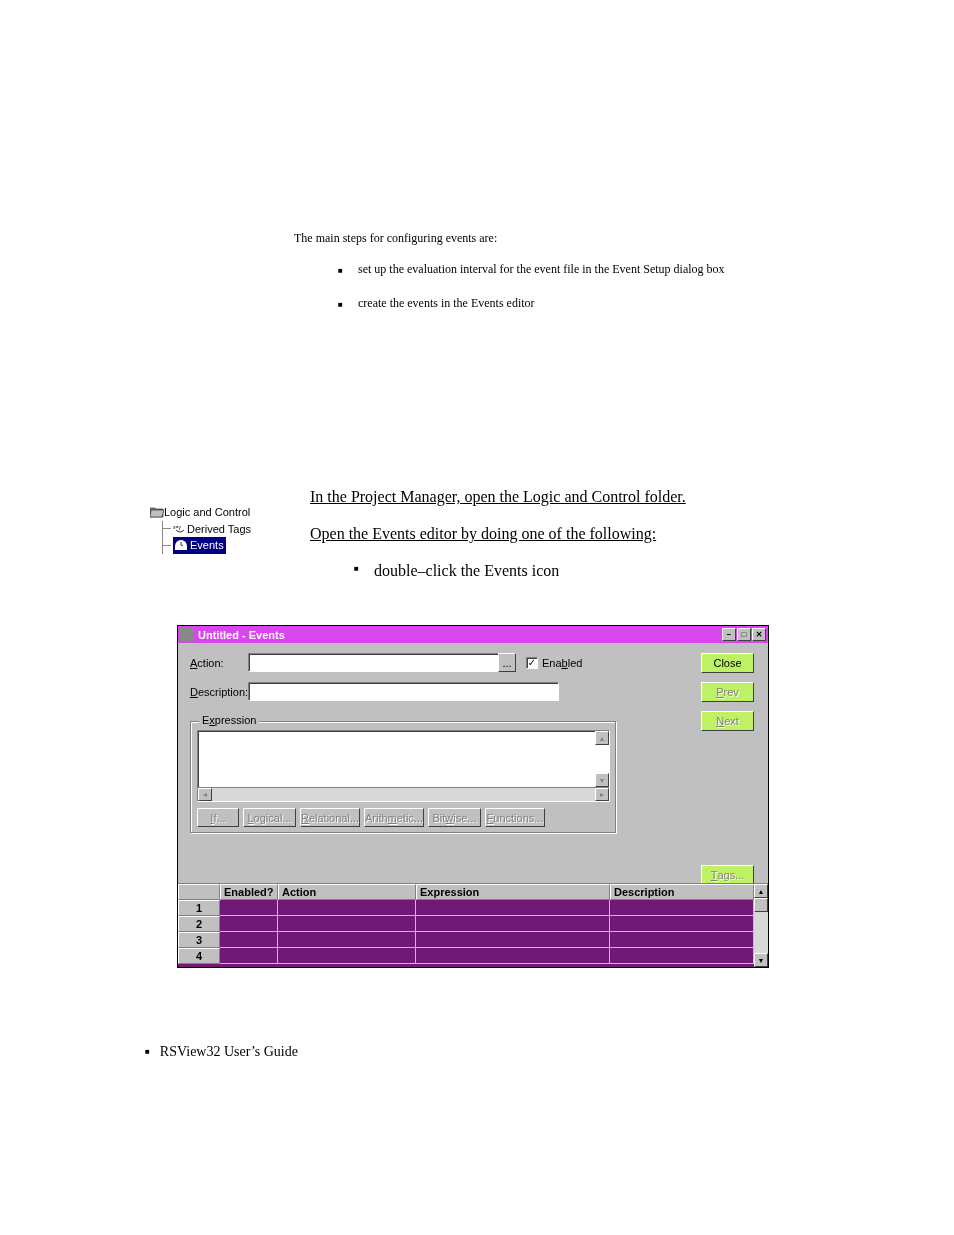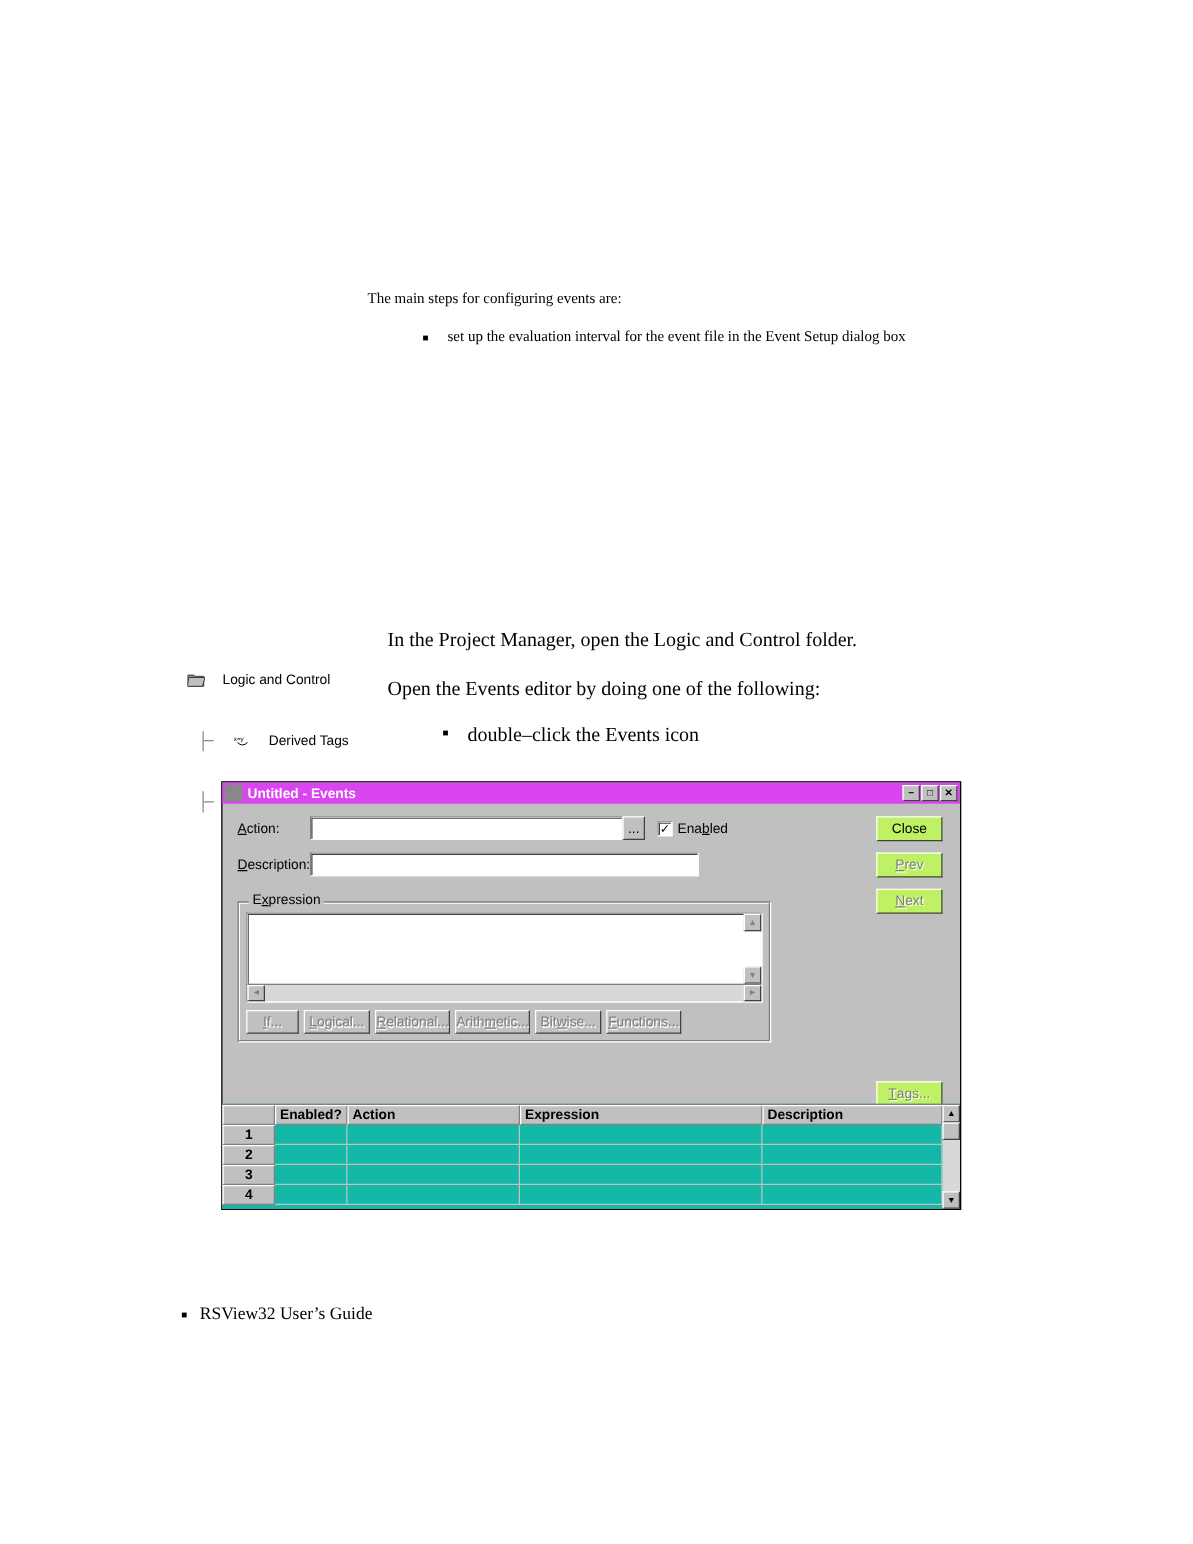--- a/index.html
+++ b/index.html
@@ -38,32 +38,32 @@
     color: #000;
   }
   .section2 {
     position: absolute;
     left: 310px;
     top: 485px;
     width: 520px;
     font-size: 16px;
     line-height: 1.45;
   }
-  .section2 p { margin: 16px 0 14px 0; }
+  .section2 p { margin: 0 0 14px 0; text-decoration: underline; }
   .tree-image {
     position: absolute;
     left: 150px;
     top: 504px;
     width: 130px;
     font-family: Tahoma, Arial, sans-serif;
     font-size: 11px;
     line-height: 1.5;
     color: #000;
   }
-  .tree-row { display: flex; align-items: center; gap: 14px; white-space: nowrap; margin-top: 32px; }
+  .tree-row { display: flex; align-items: center; gap: 0; white-space: nowrap; }
   .tree-row.child { margin-left: 12px; border-left: 1px solid #888; padding-left: 0; }
   .tree-row.child .branch {
     display: inline-block;
     width: 8px;
     height: 1px;
     background: #888;
     margin-right: 2px;
   }
   .tree-icon { display: inline-flex; align-items: center; }
   .tree-sel {
@@ -246,21 +246,21 @@
     font-size: 11px;
     color: #808080; text-shadow: 1px 1px 0 #fff;
   }
   .tags-btn-wrap { position: absolute; right: 14px; top: 222px; }
   
   .grid {
     position: absolute;
     left: 0; right: 0; bottom: 0;
     height: 84px;
     border-top: 1px solid #808080;
-    background: #14b8a6;
+    background: #701a75;
     display: flex;
   }
   .grid-main { flex: 1; }
   .grid-scroll { width: 14px; background: #d8d8d8; display: flex; flex-direction: column; }
   .grid-scroll .gsbtn {
     width: 14px; height: 14px;
     background: #c0c0c0;
     border-top: 1px solid #fff;
     border-left: 1px solid #fff;
     border-right: 1px solid #404040;
@@ -316,20 +316,21 @@
 </style>
 </head>
 <body>
 
 <div class="page">
 
   <div class="body-text-area">
     <p>The main steps for configuring events are:</p>
     <ul class="bullet-list">
       <li>set up the evaluation interval for the event file in the Event Setup dialog box</li>
+      <li>create the events in the Events editor</li>
     </ul>
   </div>
 
   <div class="tree-image">
     <div class="tree-row">
       <span class="tree-icon">
         <svg width="14" height="11" viewBox="0 0 14 11">
             <path d="M0 1h5l1 1h7v8H0z" fill="#888" stroke="#000" stroke-width="0.5"></path>
             <path d="M1 3h13l-2 7H0z" fill="#c0c0c0" stroke="#000" stroke-width="0.5"></path>
           </svg>

